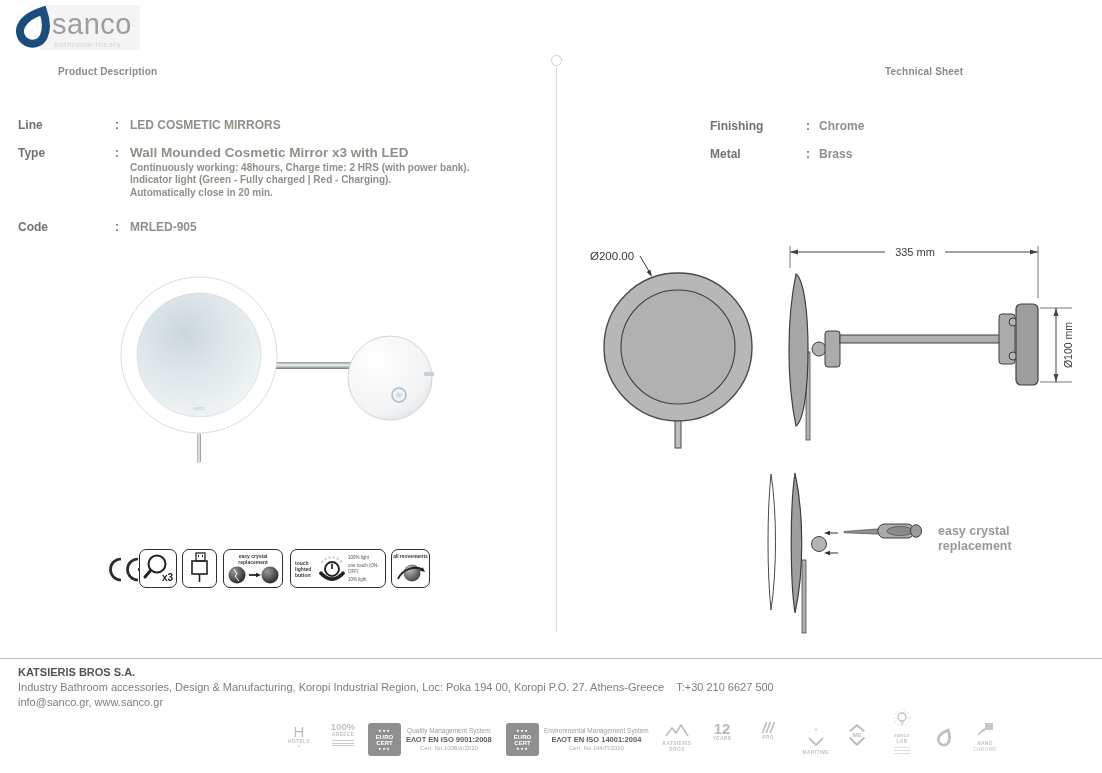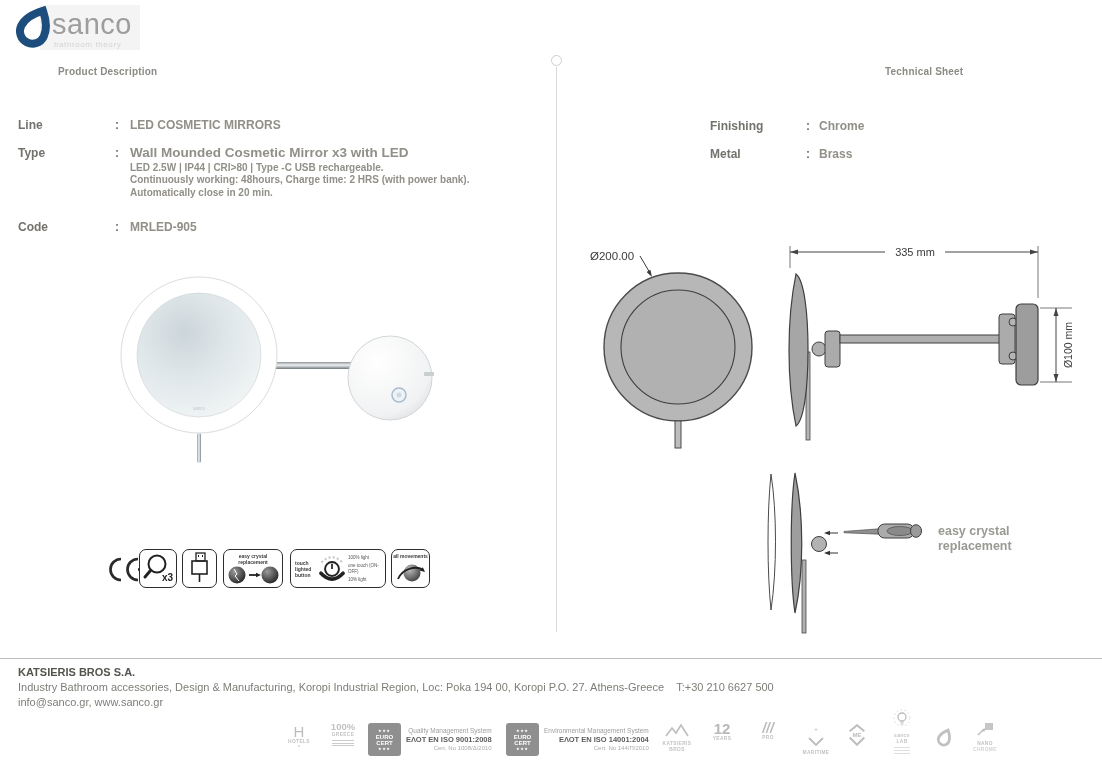--- a/index.html
+++ b/index.html
@@ -18,21 +18,21 @@
   .tinytxt{font-size:5px;font-weight:bold;color:#3a3a3a;line-height:6px}
   .microtxt{font-size:4.5px;color:#555;line-height:5.5px}
   .caption{font-size:12.5px;font-weight:bold;color:#9a9993;line-height:15px}
   .foot-company{font-size:11px;font-weight:bold;color:#54534e}
   .foot-txt{font-size:11px;color:#7e7d77}
   .bdg{position:absolute;text-align:center;color:#c4c4c4;font-weight:bold}
   .bdg .sub{font-size:4.8px;letter-spacing:.4px;color:#c2c2c2;line-height:6px}
   .ecert-sq{width:33px;height:33px;background:#8f8f8f;border-radius:3px;color:#fff;display:flex;flex-direction:column;align-items:center;justify-content:center;line-height:6px}
   .ecert-sq .st{font-size:3.5px;letter-spacing:1px}
   .ecert-sq .ec{font-size:6px;font-weight:bold}
-  .ecert-txt{text-align:right;font-weight:normal}
+  .ecert-txt{text-align:center;font-weight:normal}
   .ecert-txt .l1{font-size:6.5px;color:#9e9e9e;line-height:8px}
   .ecert-txt .l2{font-size:7.5px;font-weight:bold;color:#5c5c5c;line-height:9px}
   .ecert-txt .l3{font-size:6px;color:#ababab;line-height:8px}
   .ecert{display:flex;gap:5px;align-items:center}
   .stripes{width:22px;margin:2px auto 0;border-top:1px solid #cbcbcb;border-bottom:1px solid #cbcbcb;height:6px;background:linear-gradient(#fff 0 2px,#cbcbcb 2px 3px,#fff 3px 5px,#cbcbcb 5px 6px)}
   .lablines{width:16px;margin:2px auto 0}
   .lablines div{height:1px;background:#dedede;margin-top:2px}
 </style>
 </head>
 <body>
@@ -50,22 +50,22 @@
 <div class="abs divider-line" style="left:556px;top:67px;height:565px"></div>
 
 <div class="abs lbl" style="left:18px;top:118px">Line</div>
 <div class="abs sep" style="left:115px;top:118px">:</div>
 <div class="abs val" style="left:130px;top:118px">LED COSMETIC MIRRORS</div>
 
 <div class="abs lbl" style="left:18px;top:146px">Type</div>
 <div class="abs sep" style="left:115px;top:146px">:</div>
 <div class="abs val val-lg" style="left:130px;top:145px">Wall Mounded  Cosmetic Mirror x3 with LED</div>
 <div class="abs" style="left:130px;top:162px">
-  <div class="detail">LED 2.5W | IP44 | CRI&gt;80 | Type -C USB rechargeable.</div>
   <div class="detail">Continuously working: 48hours, Charge time: 2 HRS (with power bank).</div>
+  <div class="detail">Indicator light (Green - Fully charged | Red - Charging).</div>
   <div class="detail">Automatically close in 20 min.</div>
 </div>
 
 <div class="abs lbl" style="left:18px;top:220px">Code</div>
 <div class="abs sep" style="left:115px;top:220px">:</div>
 <div class="abs val" style="left:130px;top:220px">MRLED-905</div>
 
 <div class="abs lbl" style="left:710px;top:119px">Finishing</div>
 <div class="abs sep" style="left:806px;top:119px">:</div>
 <div class="abs val" style="left:819px;top:119px">Chrome</div>

